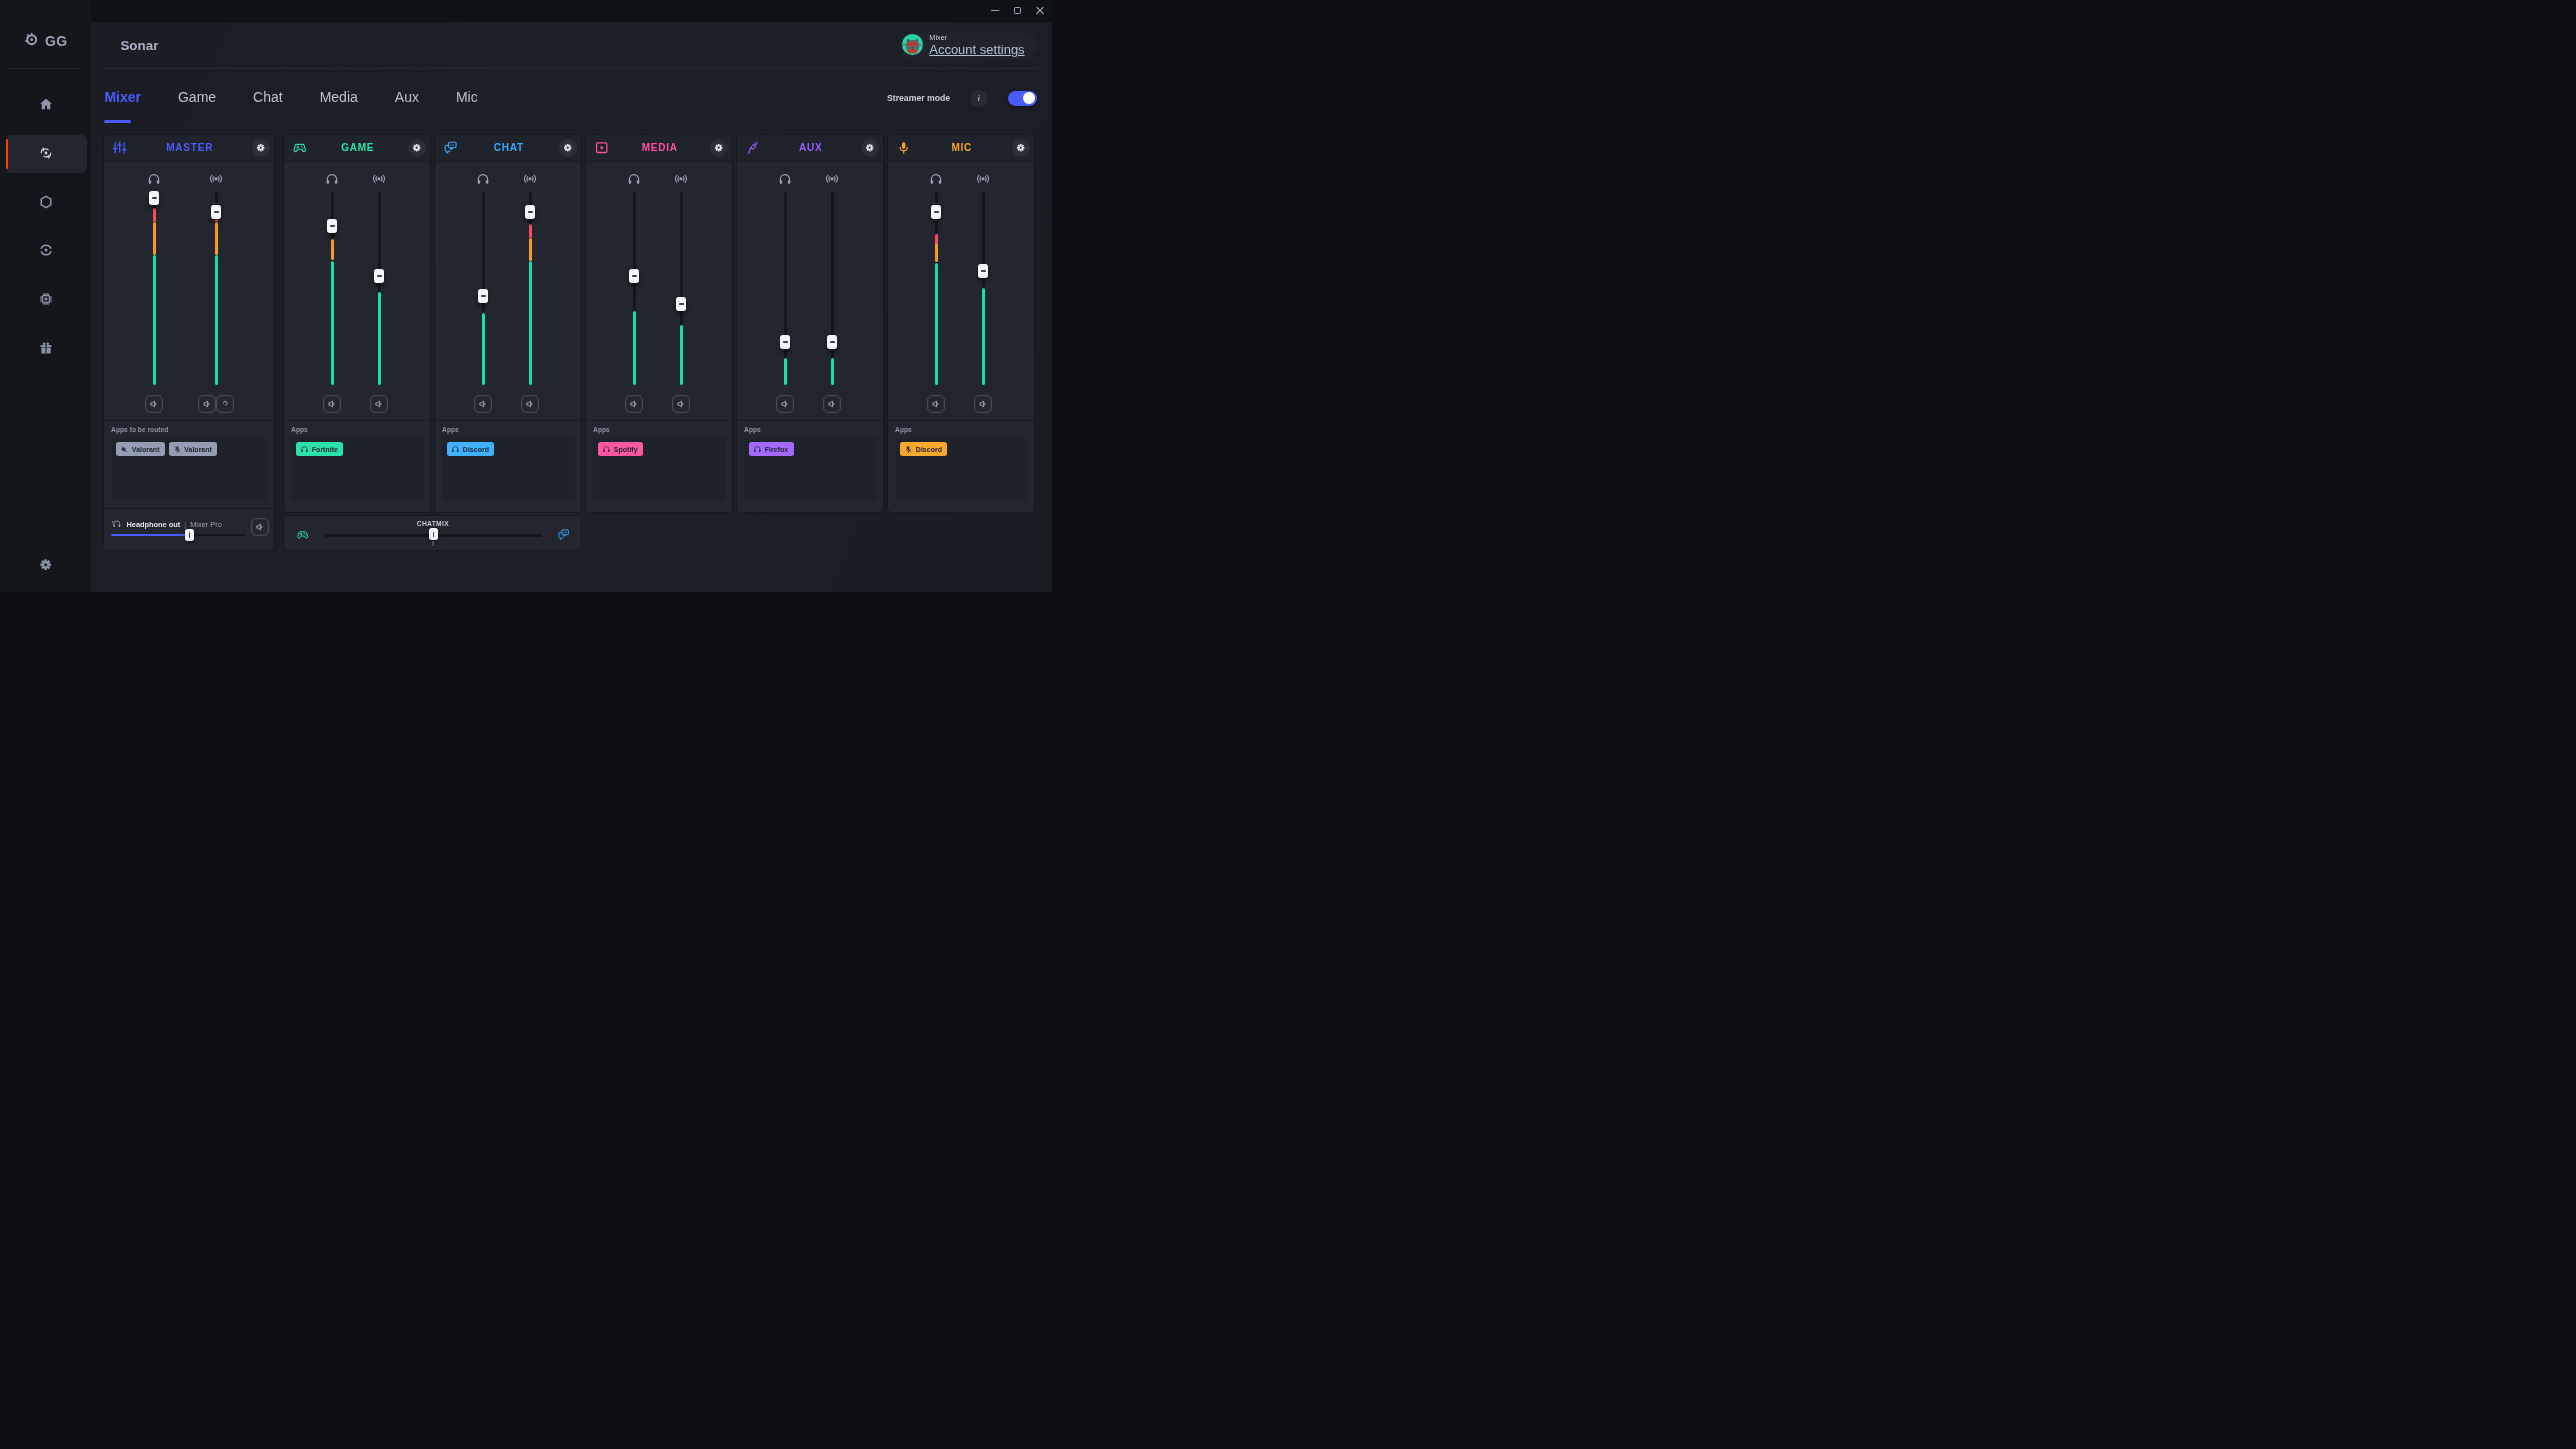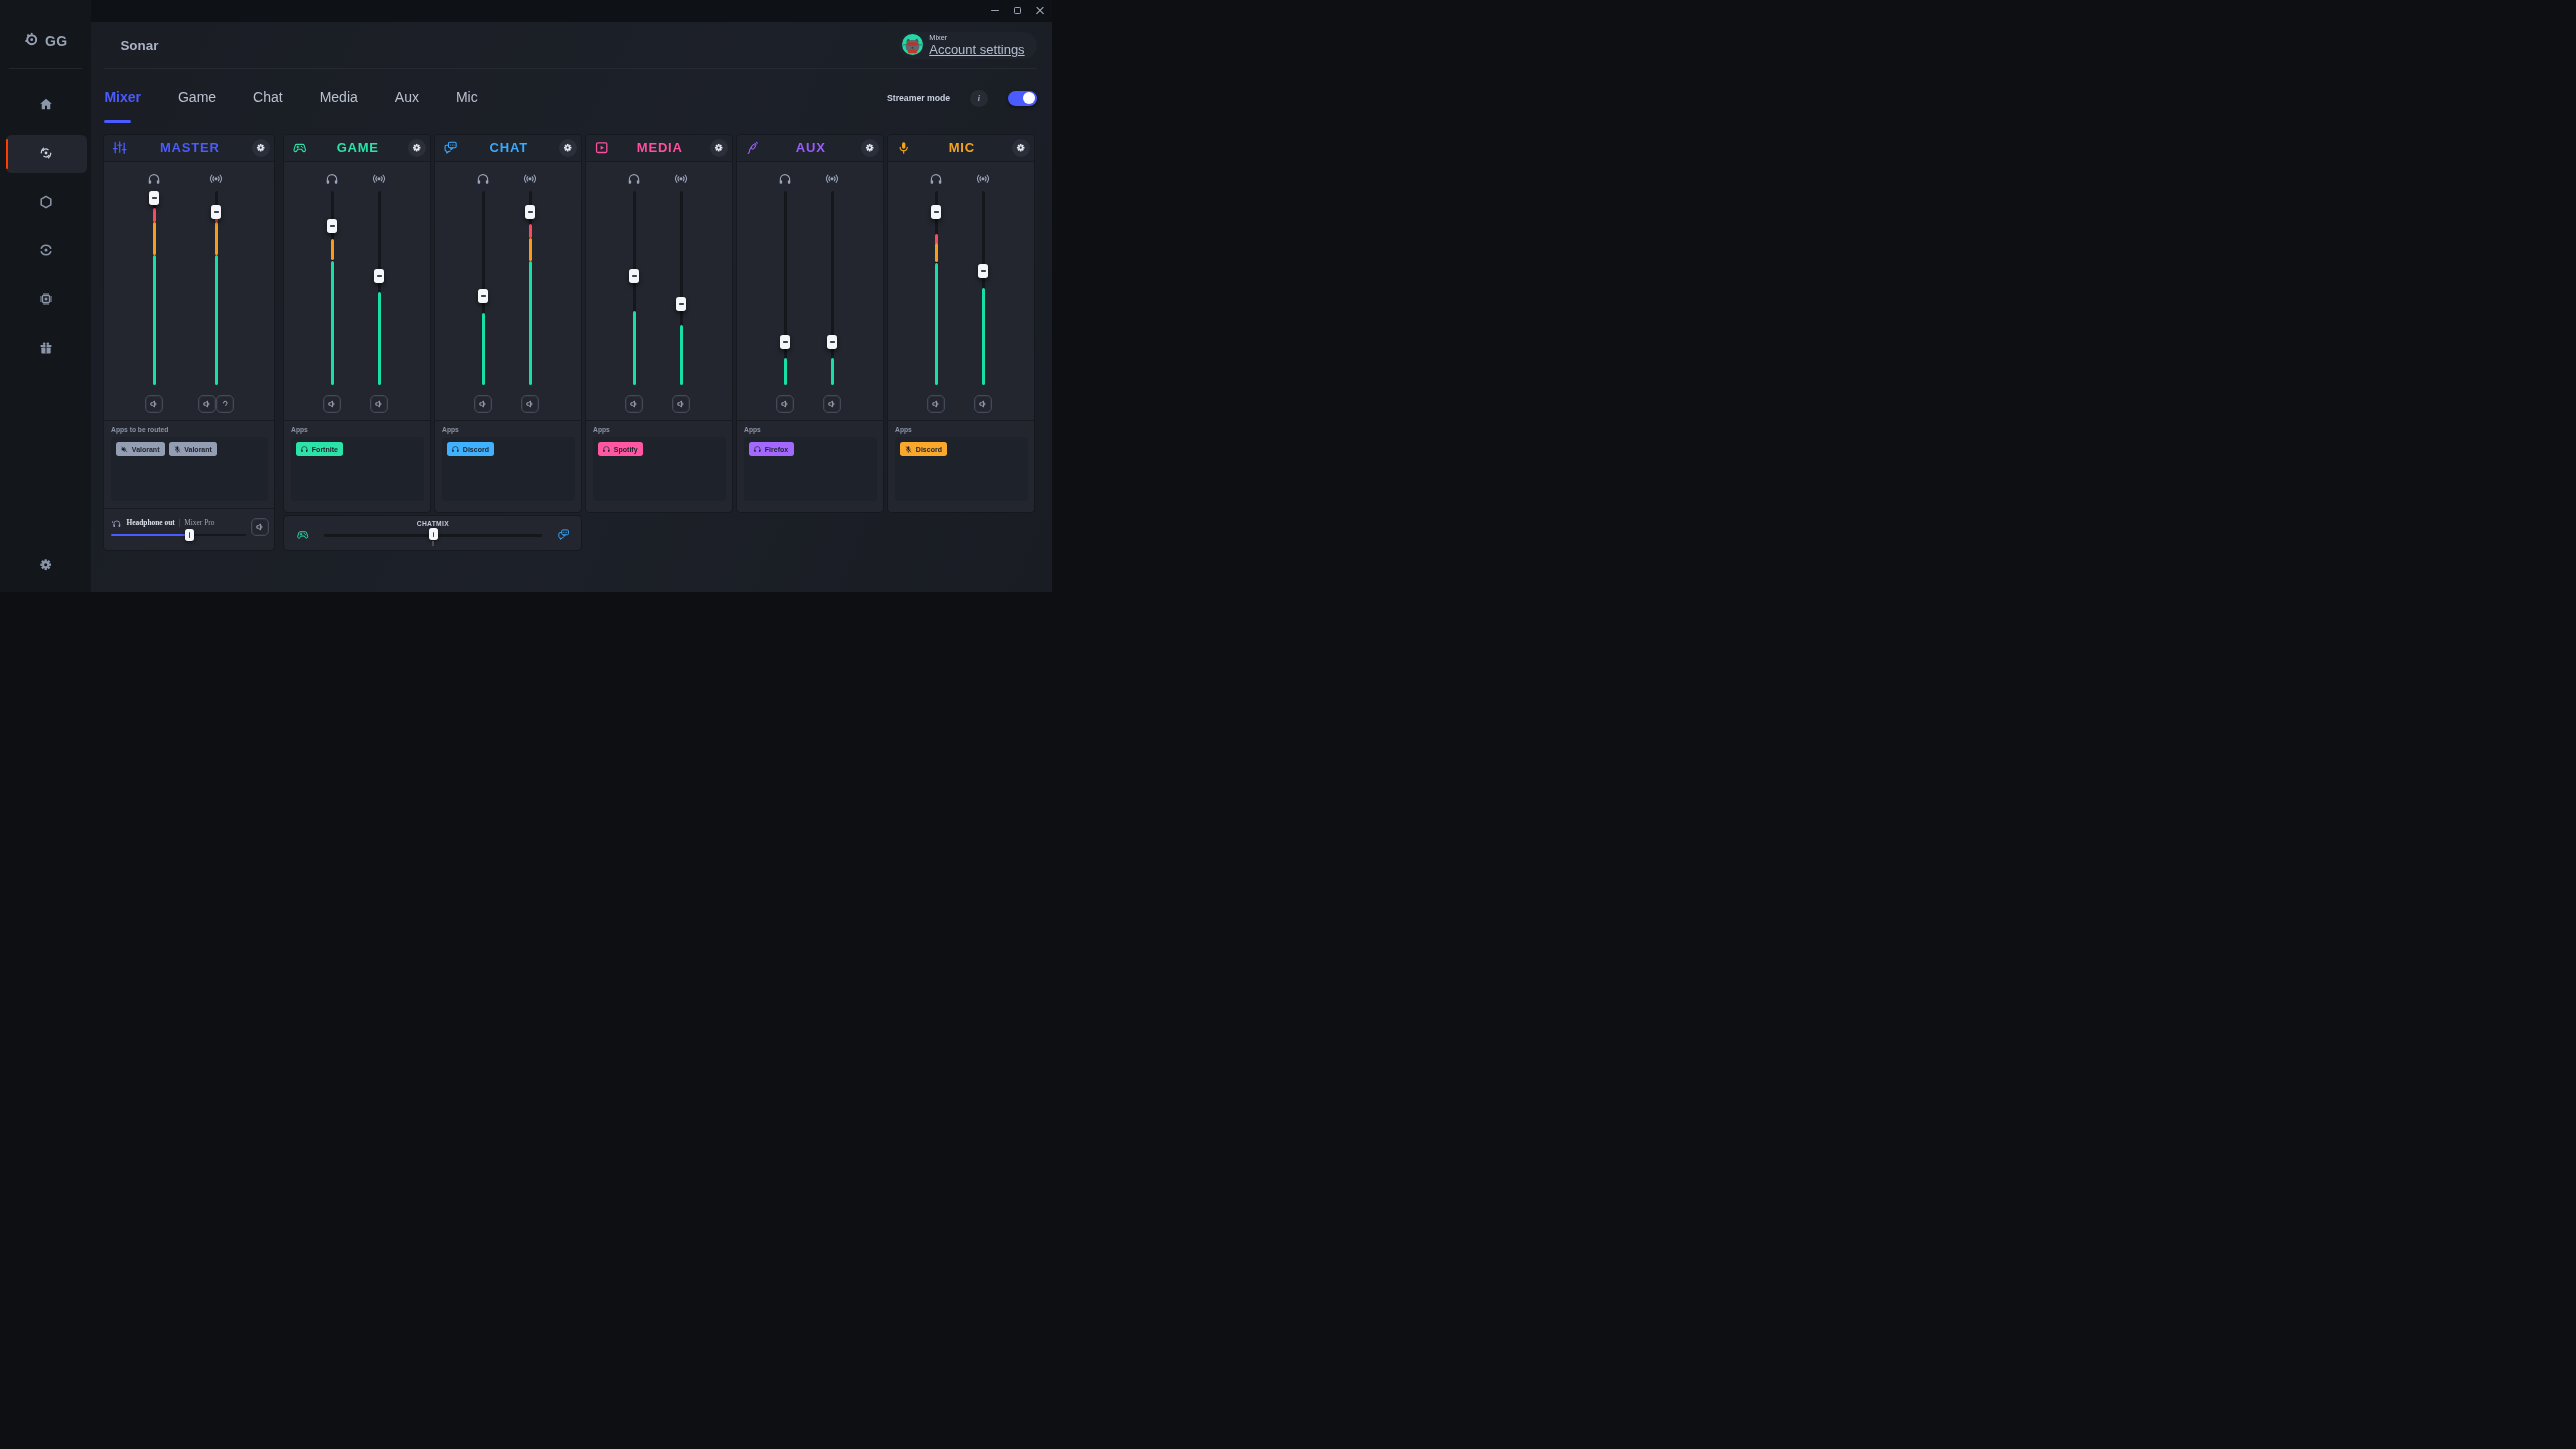--- a/index.html
+++ b/index.html
@@ -44,36 +44,36 @@
   .streamer { position:absolute; right:15.4px; top:68px; display:flex; align-items:center; gap:20px; }
   .streamer-label { color:#c9d1e0; font-size:8.7px; font-weight:bold; }
   .info-btn { width:17.4px; height:17.4px; border-radius:50%; background:#262b34; color:#a9b1c1; font-size:8px; font-weight:bold; display:flex; align-items:center; justify-content:center; cursor:pointer; font-family:"Liberation Serif",serif; font-style:italic; }
   .toggle { position:relative; width:29px; height:14.8px; border-radius:7.4px; background:#4a5bff; cursor:pointer; box-shadow:0 1.3px 3.4px rgba(0,0,0,.4); }
   .toggle .knob { position:absolute; top:1.3px; right:1.3px; width:12px; height:12px; border-radius:50%; background:#fff; }
 
   
   .columns { position:absolute; left:13.4px; top:113px; right:15.4px; height:416px; }
   .col { position:absolute; top:0; background:#23262e; border-radius:3.4px; box-shadow:0 0 0 0.7px #15171d; }
   .col-header { height:27px; background:#1f232b; border-radius:3.4px 3.4px 0 0; border-bottom:0.7px solid #171a20; display:flex; align-items:center; padding:0 4.7px 0 8px; }
-  .col-title { flex:1; text-align:center; font-size:13px; font-weight:bold; letter-spacing:0.8px; }
+  .col-title { flex:1; text-align:center; font-size:10px; font-weight:bold; letter-spacing:0.8px; }
   .gear-btn { width:18px; height:18px; border-radius:50%; background:#2b2f39; display:flex; align-items:center; justify-content:center; cursor:pointer; }
   .sliders-area { position:relative; height:258px; }
   .out-icon { position:absolute; top:10.7px; transform:translateX(-50%); }
   .vtrack { position:absolute; top:29.5px; width:3.4px; height:194px; margin-left:-1.7px; background:#14171c; border-radius:2px; }
   .vseg { position:absolute; left:0; width:3.4px; border-radius:2px; }
   .vhandle { position:absolute; width:10px; height:14.8px; margin-left:-5px; border-radius:2.7px; background:#f4f6f9; box-shadow:0 2.7px 4.7px rgba(0,0,0,.5); cursor:pointer; }
   .vhandle::after { content:""; position:absolute; left:2.3px; top:6.7px; width:5.4px; height:1.7px; border-radius:0.7px; background:#3c4350; }
   .mute-btn { position:absolute; top:234px; width:16px; height:16px; border:0.7px solid #40475350; border-radius:4px; outline:0.7px solid #434a57; outline-offset:-0.7px; display:flex; align-items:center; justify-content:center; cursor:pointer; }
   .apps-section { border-top:0.7px solid #171a20; padding:5.4px 6.7px 6.7px 6.7px; }
   .apps-label { font-size:6.7px; font-weight:bold; color:#8b93a4; }
   .apps-box { margin-top:4px; height:64px; background:#1e222a; border-radius:4px; padding:5.4px; display:flex; gap:4px; align-items:flex-start; }
   .chip { height:14px; border-radius:2.7px; display:flex; align-items:center; gap:2.7px; padding:0 5.4px 0 4px; font-size:7px; font-weight:bold; color:#1d222b; cursor:pointer; }
   .col-footer { border-top:0.7px solid #171a20; height:38px; display:flex; align-items:center; padding:0 6.7px; gap:5.4px; }
   .footer-main { flex:1; }
-  .footer-row1 { display:flex; align-items:flex-start; gap:4px; margin-bottom:4.7px;font-family:Liberation Serif, serif; }
+  .footer-row1 { display:flex; align-items:flex-end; gap:4px; margin-bottom:4.7px; }
   .footer-bold { font-size:7.4px; font-weight:bold; color:#dde3ee; }
   .footer-sep { font-size:7.4px; color:#6a7384; }
   .footer-device { font-size:7.4px; color:#9aa3b3; }
   .htrack { position:relative; height:2.7px; border-radius:1.3px; background:#14171c; }
   .hfill { position:absolute; left:0; top:0; height:2.7px; border-radius:1.3px; background:#4a5bff; }
   .hhandle { position:absolute; top:-4.7px; width:8.7px; height:12px; margin-left:-4.4px; border-radius:2.7px; background:#f4f6f9; box-shadow:0 1.3px 3.4px rgba(0,0,0,.5); cursor:pointer; }
   .hhandle::after { content:""; position:absolute; left:3.5px; top:3.4px; width:1.7px; height:5.4px; border-radius:0.7px; background:#3c4350; }
   .chatmix { position:absolute; background:#23262e; border-radius:3.4px; box-shadow:0 0 0 0.7px #15171d; }
   .chatmix-label { position:absolute; top:4px; left:0; right:0; text-align:center; font-size:6.7px; font-weight:bold; color:#c3cad8; letter-spacing:0.3px; }
   .chatmix-tick { position:absolute; left:50%; top:25.5px; width:1.3px; height:5.4px; margin-left:-0.7px; background:#474d59; }

